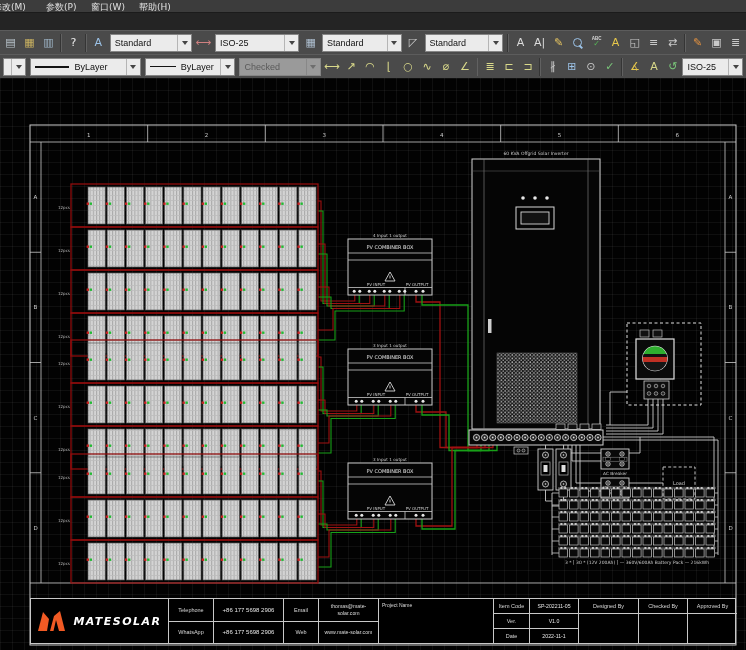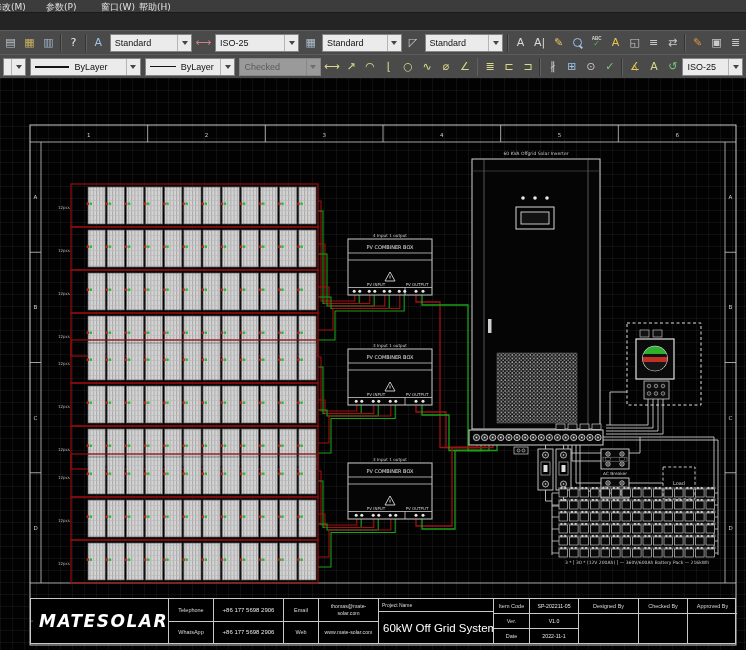--- a/index.html
+++ b/index.html
@@ -53,30 +53,30 @@
   .cell{flex:1;border-bottom:1px solid #c8c8c8;display:flex;align-items:center;
         justify-content:center;text-align:center;overflow:hidden;}
   .cell:last-child{border-bottom:none;}
   .lab{font-size:5.5px;color:#d8d8d8;}
   .val{font-size:6px;color:#e6e6e6;}
   .wrapv{font-size:5.2px;line-height:1.25;padding:0 3px;}
   .pnh{flex:0 0 12px;justify-content:flex-start;padding-left:3px;font-size:5px;}
   .big{font-size:11.5px;color:#fff;justify-content:flex-start;padding-left:4px;white-space:nowrap;}
   .hdr{flex:0 0 14px;}
   .logo{flex-direction:row;align-items:center;justify-content:center;gap:6px;}
-  .logotext{color:#fff;font-size:17px;font-style:italic;font-weight:bold;letter-spacing:1.5px;
+  .logotext{color:#fff;font-size:11px;font-style:italic;font-weight:bold;letter-spacing:1.5px;
             font-family:"DejaVu Sans",sans-serif;white-space:nowrap;}
 </style>
 </head>
 <body>
 
 <div class="menubar">
   <span class="menuitem" style="left:-7px">修改(M)</span>
   <span class="menuitem" style="left:46px">参数(P)</span>
-  <span class="menuitem" style="left:101px">窗口(W)</span>
+  <span class="menuitem" style="left:91px">窗口(W)</span>
   <span class="menuitem" style="left:139px">帮助(H)</span>
 </div>
 <div class="gapband"></div>
 
 <div class="toolbar">
   <span class="igrp">
       <span class="tbtn">
         <span class="gl" style="color: rgb(185, 196, 204);">▤</span>
       </span>
       <span class="tbtn">
@@ -1259,21 +1259,20 @@
     <div class="col" style="width:35px">
       <div class="cell lab">Email</div>
       <div class="cell lab">Web</div>
     </div>
     <div class="col" style="width:60px">
       <div class="cell wrapv">thomas@mate-solar.com</div>
       <div class="cell wrapv">www.mate-solar.com</div>
     </div>
     <div class="col" style="width:115px">
       <div class="cell lab pnh">Project Name</div>
-      <div class="cell big">60kW Off Grid System</div>
     </div>
     <div class="col" style="width:36px">
       <div class="cell lab">Item Code</div>
       <div class="cell lab">Ver.</div>
       <div class="cell lab">Date</div>
     </div>
     <div class="col" style="width:49px">
       <div class="cell val" style="font-size:5.2px">SP-202211-05</div>
       <div class="cell val" style="font-size:5.2px">V1.0</div>
       <div class="cell val" style="font-size:5.2px">2022-11-1</div>

